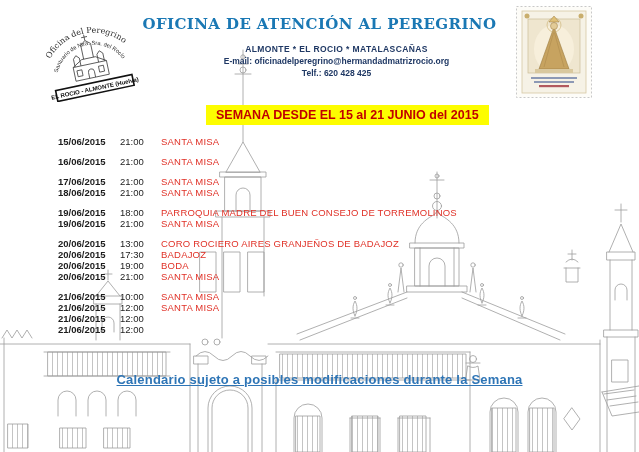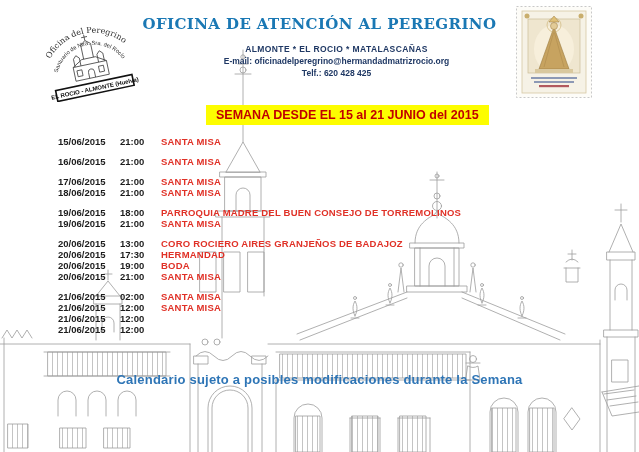--- a/index.html
+++ b/index.html
@@ -13,24 +13,24 @@
        color:#1f3864;font-weight:bold;font-size:8.5px;padding-left:17px;}
   .sub-locations{top:44px;letter-spacing:.4px;}
   .sub-email{top:56px;}
   .sub-phone{top:68px;}
   .banner{position:absolute;left:206px;top:105px;z-index:2;background:#fdfd00;
           color:#c00000;font-weight:bold;font-size:12.5px;padding:3px 10px;white-space:nowrap;}
   .schedule{position:absolute;left:22px;top:136px;z-index:2;}
   .group{margin-bottom:9px;}
   .row{display:flex;height:11px;align-items:center;font-size:9.5px;white-space:nowrap;margin-left:36px;}
   .cell-date{width:62px;color:#1c1c1c;font-weight:600;}
-  .cell-time{width:41px;color:#1c1c1c;font-weight:700;}
-  .cell-event{color:#e03127;font-weight:bold;letter-spacing:.2px;}
+  .cell-time{width:41px;color:#1c1c1c;font-weight:400;}
+  .cell-event{color:#e03127;font-weight:normal;letter-spacing:.2px;}
   .footer-note{position:absolute;top:372px;left:0;width:100%;text-align:center;z-index:2;
-               color:#2e75b6;font-weight:bold;font-size:13px;letter-spacing:.2px;}
+               color:#2e75b6;font-weight:bold;font-size:13px;letter-spacing:.2px;text-decoration:underline;}
   .logo-svg{position:absolute;left:30px;top:20px;z-index:2;}
   .stamp-svg{position:absolute;left:515px;top:5px;z-index:2;}
 </style>
 </head>
 <body>
 
 <div class="canvas">
 
   <svg class="church-svg" width="639" height="452" viewBox="0 0 639 452" aria-hidden="true">
     <defs>
@@ -241,37 +241,37 @@
       </div>
       <div class="group">
         <div class="row">
           <span class="cell-date">20/06/2015</span>
           <span class="cell-time">13:00</span>
           <span class="cell-event">CORO ROCIERO AIRES GRANJEÑOS DE BADAJOZ</span>
         </div>
         <div class="row">
           <span class="cell-date">20/06/2015</span>
           <span class="cell-time">17:30</span>
-          <span class="cell-event">HERMANDAD</span>
+          <span class="cell-event">BADAJOZ</span>
         </div>
         <div class="row">
           <span class="cell-date">20/06/2015</span>
           <span class="cell-time">19:00</span>
           <span class="cell-event">BODA</span>
         </div>
         <div class="row">
           <span class="cell-date">20/06/2015</span>
           <span class="cell-time">21:00</span>
           <span class="cell-event">SANTA MISA</span>
         </div>
       </div>
       <div class="group">
         <div class="row">
           <span class="cell-date">21/06/2015</span>
-          <span class="cell-time">02:00</span>
+          <span class="cell-time">10:00</span>
           <span class="cell-event">SANTA MISA</span>
         </div>
         <div class="row">
           <span class="cell-date">21/06/2015</span>
           <span class="cell-time">12:00</span>
           <span class="cell-event">SANTA MISA</span>
         </div>
         <div class="row">
           <span class="cell-date">21/06/2015</span>
           <span class="cell-time">12:00</span>

